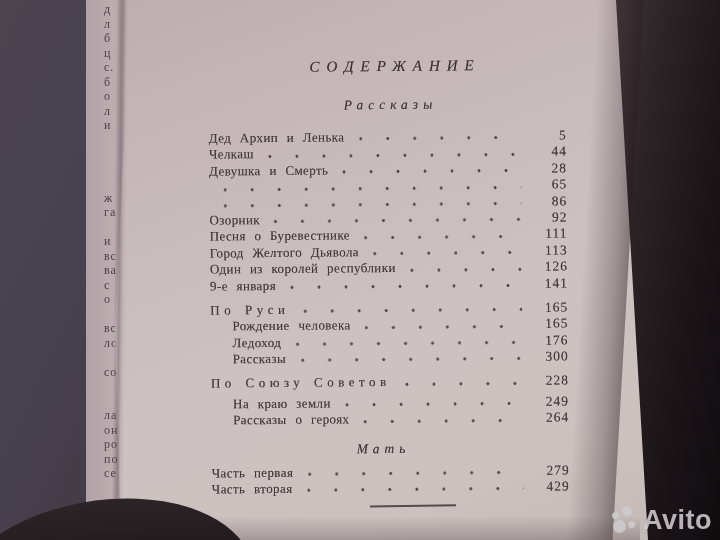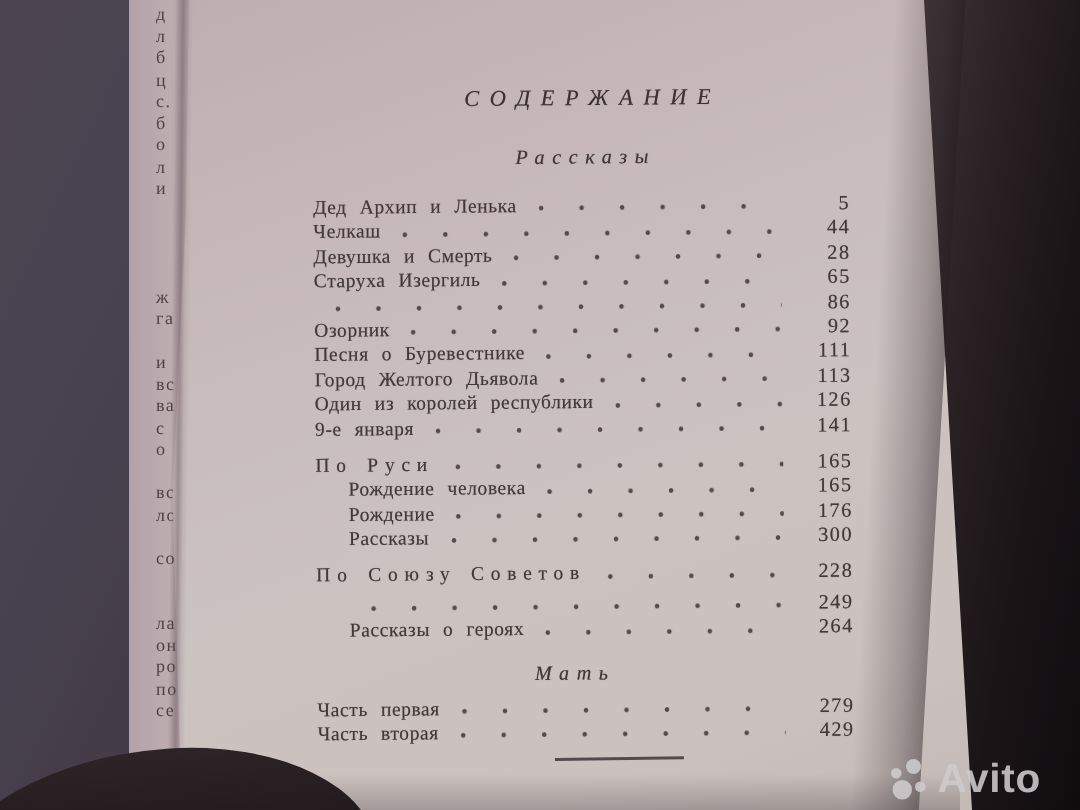--- a/index.html
+++ b/index.html
@@ -84,21 +84,21 @@
     background-image:radial-gradient(circle at 2px 3.5px,rgba(64,52,55,.85) 1.25px,rgba(0,0,0,0) 1.8px);
     background-size:27px 7px;background-repeat:repeat-x;
   }
   .num{flex:0 0 36px;text-align:right;font-size:13.5px;letter-spacing:1px;}
   .divider{
     width:86px;height:2px;background:#544a4d;margin:9px 0 0 158px;
     transform:rotate(-0.3deg);
   }
   
   .avito{
-    position:absolute;right:26px;bottom:6px;z-index:7;display:flex;align-items:flex-start;
+    position:absolute;right:8px;bottom:6px;z-index:7;display:flex;align-items:center;
     gap:5px;opacity:.88;
   }
   .avito-circles{position:relative;width:27px;height:28px;display:inline-block;}
   .avito-circles i{position:absolute;border-radius:50%;background:#d0ccce;}
   .ac1{width:7px;height:7px;left:1px;top:6px;}
   .ac2{width:10px;height:10px;left:11px;top:0px;}
   .ac3{width:13px;height:13px;left:2px;top:14px;}
   .ac4{width:7px;height:7px;left:17px;top:15px;}
   .avito-text{
     font-family:"Liberation Sans", sans-serif;font-weight:bold;font-size:27px;
@@ -171,21 +171,20 @@
           <span class="lab">Челкаш</span>
           <span class="dots"></span>
           <span class="num">44</span>
         </div>
         <div class="toc-row">
           <span class="lab">Девушка и Смерть</span>
           <span class="dots"></span>
           <span class="num">28</span>
         </div>
         <div class="toc-row">
-          <span class="lab">Старуха Изергиль</span>
           <span class="dots"></span>
           <span class="num">65</span>
         </div>
         <div class="toc-row">
           <span class="dots"></span>
           <span class="num">86</span>
         </div>
         <div class="toc-row">
           <span class="lab">Озорник</span>
           <span class="dots"></span>
@@ -215,35 +214,36 @@
           <span class="lab">По Руси</span>
           <span class="dots"></span>
           <span class="num">165</span>
         </div>
         <div class="toc-row indent">
           <span class="lab">Рождение человека</span>
           <span class="dots"></span>
           <span class="num">165</span>
         </div>
         <div class="toc-row indent">
-          <span class="lab">Рождение</span>
+          <span class="lab">Ледоход</span>
           <span class="dots"></span>
           <span class="num">176</span>
         </div>
         <div class="toc-row indent">
           <span class="lab">Рассказы</span>
           <span class="dots"></span>
           <span class="num">300</span>
         </div>
         <div class="toc-row spaced gap-lg">
           <span class="lab">По Союзу Советов</span>
           <span class="dots"></span>
           <span class="num">228</span>
         </div>
         <div class="toc-row indent gap-sm">
+          <span class="lab">На краю земли</span>
           <span class="dots"></span>
           <span class="num">249</span>
         </div>
         <div class="toc-row indent">
           <span class="lab">Рассказы о героях</span>
           <span class="dots"></span>
           <span class="num">264</span>
         </div>
         <div class="toc-heading h1">Мать</div>
         <div class="toc-row">

